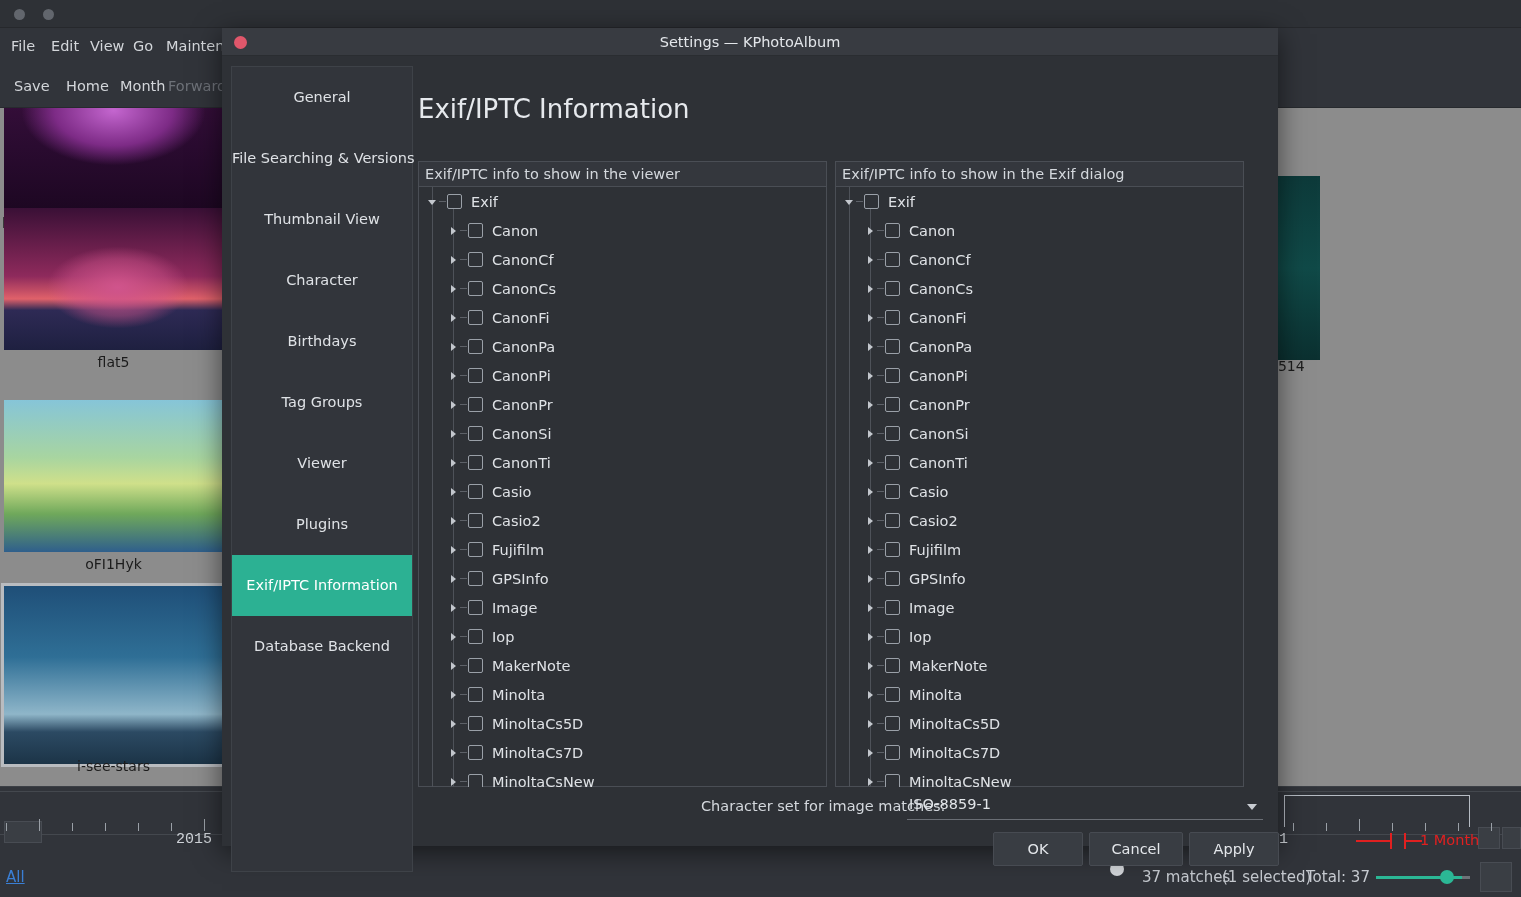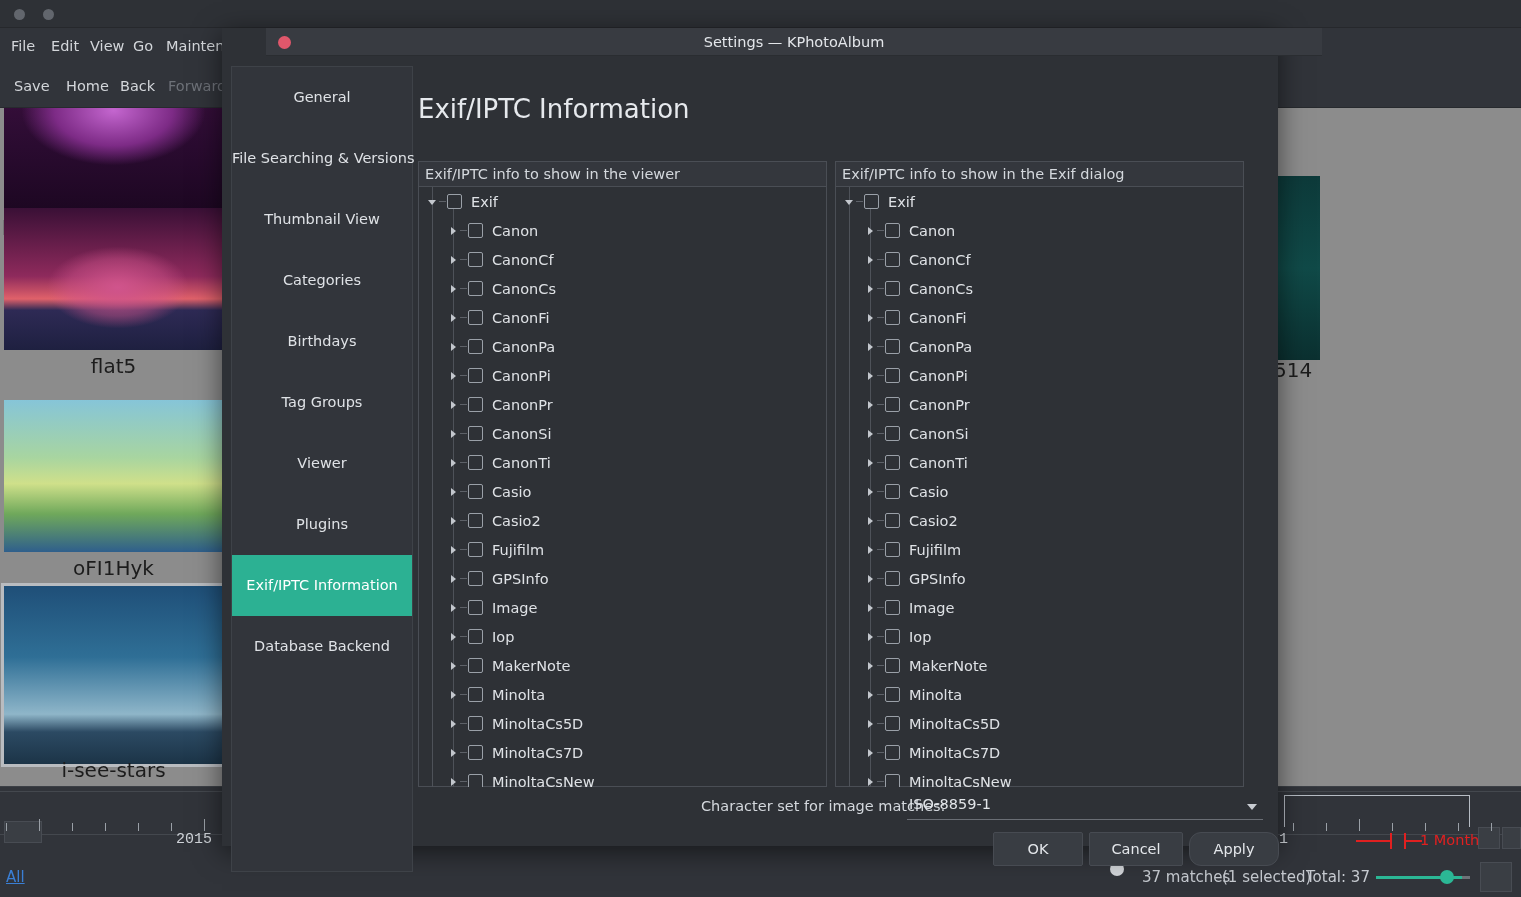--- a/index.html
+++ b/index.html
@@ -83,21 +83,21 @@
   }
   .thumb-img {
     position: absolute; left: 0; top: 0;
     width: 100%; height: 100%;
     background: #333;
   }
   .thumb-cap {
     position: absolute;
     text-align: center;
     color: #1c1c1c;
-    font-size: 20px;
+    font-size: 14px;
     white-space: nowrap;
     overflow: hidden;
   }
   .thumb-sel {
     outline: 3px solid #b9bcc0;
     outline-offset: 0px;
   }
 
   
   .art-purple {
@@ -199,21 +199,20 @@
     position: absolute; left: 222px; top: 28px;
     width: 1056px; height: 818px;
     background: #2e3136;
     box-shadow: 0 6px 26px rgba(0,0,0,0.55);
   }
   #dialog-titlebar {
     position: absolute; left: 0; top: 0;
     width: 1056px; height: 28px;
     background: #383b41;
     border-bottom: 1px solid #2a2d31;
-    margin-left: 44px;
   }
   #dialog-title {
     position: absolute; left: 0; top: 0;
     width: 1056px; height: 28px; line-height: 28px;
     text-align: center; color: #e3e6ea; font-size: 14.5px;
   }
   #dialog-close-dot {
     position: absolute; left: 12px; top: 8px;
     width: 13px; height: 13px; border-radius: 50%;
     background: #e0576b;
@@ -355,21 +354,21 @@
     height: 34px;
     background: #393d43;
     border: 1px solid #474b52;
     border-radius: 2px;
     color: #e4e7eb;
     font-size: 14.5px;
     display: flex; align-items: center; justify-content: center;
   }
   #btn-ok     { left: 563px; width: 90px; }
   #btn-cancel { left: 659px; width: 94px; }
-  #btn-apply  { left: 759px; width: 90px; border-radius: 12px; }
+  #btn-apply  { left: 759px; width: 90px; }
 </style>
 </head>
 <body>
 
 <div id="app-window">
 
   <div id="app-titlebar">
     <div class="win-dot" id="win-dot-1"></div>
     <div class="win-dot" id="win-dot-2"></div>
     <div id="app-title">KPhotoAlbum</div>
@@ -379,21 +378,21 @@
       <div class="menu-item" style="left: 5px;">File</div>
       <div class="menu-item" style="left: 45px;">Edit</div>
       <div class="menu-item" style="left: 84px;">View</div>
       <div class="menu-item" style="left: 127px;">Go</div>
       <div class="menu-item" style="left: 160px;">Maintenance</div>
     </div>
 
   <div id="app-toolbar">
       <div class="tool-item" style="left: 8px;">Save</div>
       <div class="tool-item" style="left: 60px;">Home</div>
-      <div class="tool-item" style="left: 114px;">Back</div>
+      <div class="tool-item" style="left: 114px;">Month</div>
       <div class="tool-item disabled" style="left: 162px;">Forward</div>
     </div>
 
   <div id="thumb-area">
       <div class="thumb-cell" style="left: 4px; top: -40px; width: 219px; height: 142px;">
         <div class="thumb-img art-purple"></div>
       </div>
       <div class="thumb-cap" style="left: 2px; top: 104px; width: 223px;">purple_scene_landscape_minimal_</div>
       <div class="thumb-cell" style="left: 4px; top: 100px; width: 219px; height: 142px;">
         <div class="thumb-img art-flat5"></div>
@@ -492,21 +491,21 @@
 
     <div id="dialog-titlebar">
       <div id="dialog-close-dot"></div>
       <div id="dialog-title">Settings — KPhotoAlbum</div>
     </div>
 
     <div id="dialog-sidebar">
         <div class="side-item">General</div>
         <div class="side-item">File Searching &amp; Versions</div>
         <div class="side-item">Thumbnail View</div>
-        <div class="side-item">Categories</div>
+        <div class="side-item">Character</div>
         <div class="side-item">Birthdays</div>
         <div class="side-item">Tag Groups</div>
         <div class="side-item">Viewer</div>
         <div class="side-item">Plugins</div>
         <div class="side-item selected">Exif/IPTC Information</div>
         <div class="side-item">Database Backend</div>
       </div>
 
     <div id="dialog-content">
       <div id="page-title">Exif/IPTC Information</div>

